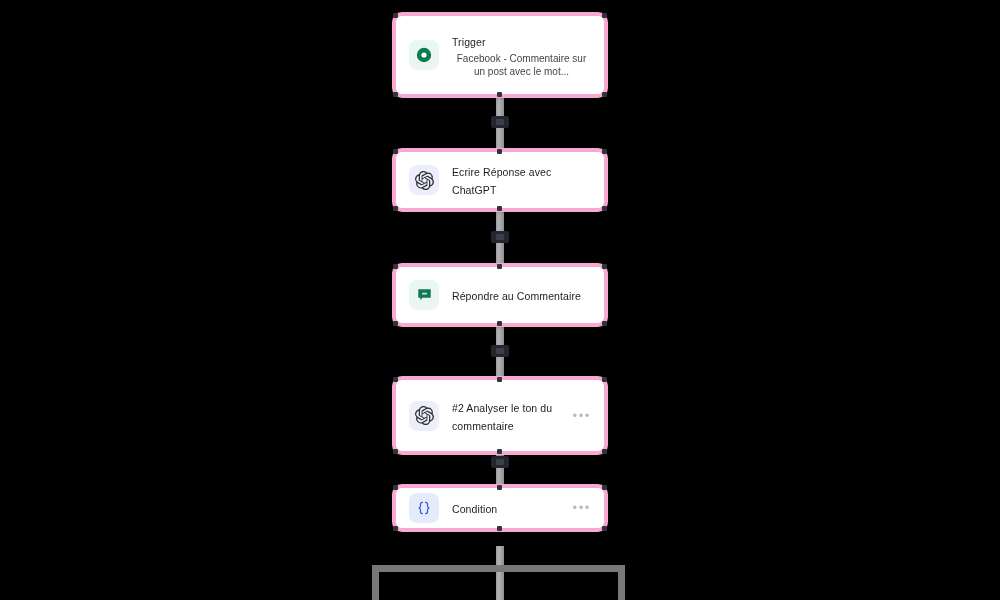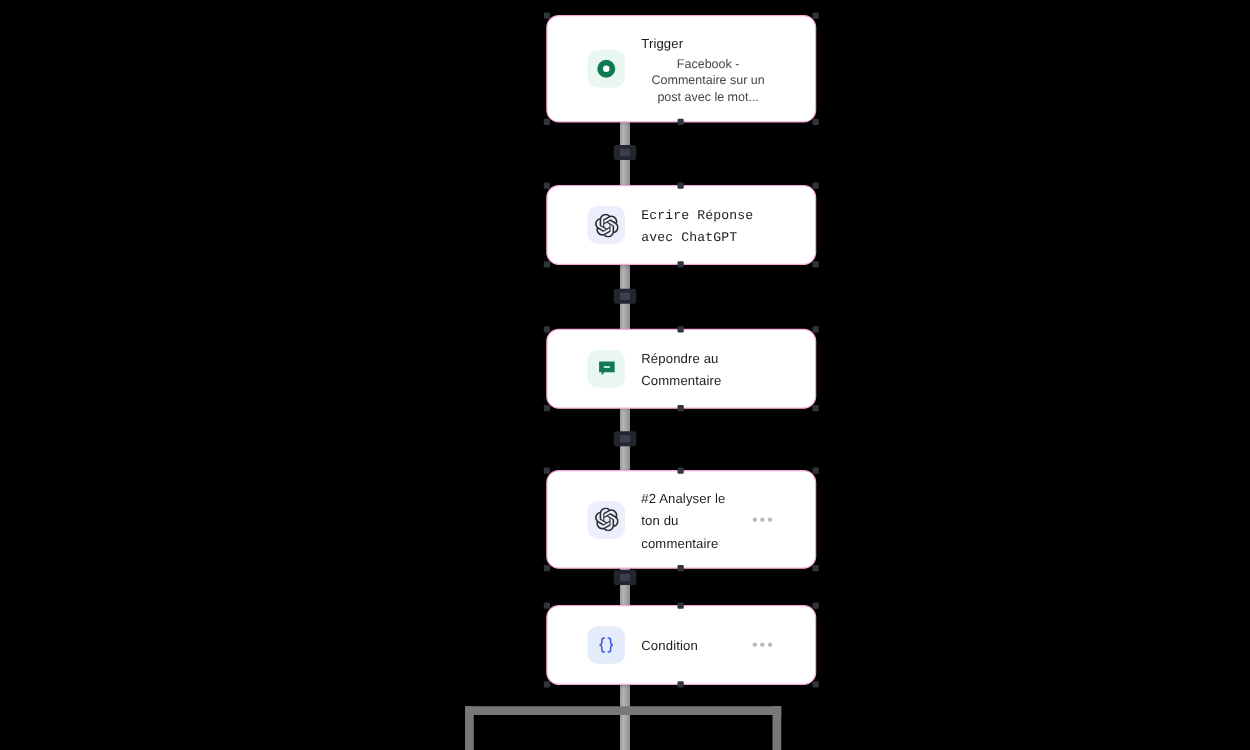--- a/index.html
+++ b/index.html
@@ -43,27 +43,26 @@
     background: #3a3f4b;
     border-radius: 1px;
   }
 
   
   .node {
     position: absolute;
     left: 392px;
     width: 216px;
     background: #ffffff;
-    border: 1px solid #f9a8d4;
+    border: 4px solid #f9a8d4;
     border-radius: 10px;
     box-shadow: 0 1px 3px rgba(0,0,0,0.10), 0 1px 2px rgba(0,0,0,0.06);
     display: flex;
     align-items: center;
-    padding: 0 32px;
-    margin-left: 45px;
+    padding: 0 13px;
   }
 
   
   .handle {
     position: absolute;
     width: 5px;
     height: 5px;
     background: #31343b;
     border-radius: 1px;
   }
@@ -163,21 +162,21 @@
         <circle cx="9" cy="9" r="7.2" fill="#0e7a52"></circle>
         <circle cx="9" cy="9" r="2.6" fill="#ffffff"></circle>
       </svg>
     </span>
     <span class="node-body">
       <span class="node-title">Trigger</span>
       <div class="node-sub">Facebook - Commentaire sur un post avec le mot...</div>
     </span>
   </div>
 
-  <div class="node" style="top:148px;height:64px;font-family:Liberation Mono, monospace;">
+  <div class="node" style="top:148px;height:64px;">
     <span class="handle tl"></span>
     <span class="handle tr"></span>
     <span class="handle bl"></span>
     <span class="handle br"></span>
     <span class="handle tc"></span>
     <span class="handle bc"></span>
 
     <span class="node-icon icon-lav">
       <svg width="19" height="19" viewBox="0 0 24 24" aria-hidden="true">
         <path fill="#2b2d33" d="M22.28 9.82a5.98 5.98 0 0 0-.52-4.91 6.05 6.05 0 0 0-6.51-2.9A6.07 6.07 0 0 0 4.98 4.18a5.98 5.98 0 0 0-4 2.9 6.05 6.05 0 0 0 .75 7.1 5.98 5.98 0 0 0 .51 4.91 6.05 6.05 0 0 0 6.52 2.9A5.98 5.98 0 0 0 13.26 24a6.06 6.06 0 0 0 5.77-4.21 5.99 5.99 0 0 0 4-2.9 6.06 6.06 0 0 0-.75-7.07zm-9.02 12.6a4.48 4.48 0 0 1-2.88-1.04l.14-.08 4.78-2.76a.79.79 0 0 0 .39-.68v-6.74l2.02 1.17a.07.07 0 0 1 .04.05v5.58a4.5 4.5 0 0 1-4.5 4.5zM3.6 18.3a4.47 4.47 0 0 1-.54-3.01l.14.09 4.78 2.76c.24.14.54.14.79 0l5.83-3.37v2.33a.08.08 0 0 1-.03.06L9.74 19.95a4.5 4.5 0 0 1-6.14-1.65zM2.34 7.9a4.49 4.49 0 0 1 2.35-1.98v5.68c0 .28.15.54.39.68l5.8 3.35-2.02 1.17a.07.07 0 0 1-.07 0L3.96 14a4.5 4.5 0 0 1-1.62-6.1zm16.6 3.86-5.83-3.4L15.12 7.2a.07.07 0 0 1 .07 0l4.83 2.79a4.49 4.49 0 0 1-.68 8.1v-5.68a.8.8 0 0 0-.4-.66zm2.01-3.02-.14-.09-4.77-2.78a.78.78 0 0 0-.79 0L9.42 9.24V6.9a.07.07 0 0 1 .03-.06l4.83-2.79a4.5 4.5 0 0 1 6.68 4.66zM8.32 12.86 6.3 11.7a.08.08 0 0 1-.04-.06V6.07a4.5 4.5 0 0 1 7.38-3.45l-.14.08L8.71 5.46a.79.79 0 0 0-.39.68zm1.1-2.37 2.6-1.5 2.6 1.5v3l-2.6 1.5-2.6-1.5z"></path>
@@ -219,21 +218,21 @@
       <svg width="19" height="19" viewBox="0 0 24 24" aria-hidden="true">
         <path fill="#2b2d33" d="M22.28 9.82a5.98 5.98 0 0 0-.52-4.91 6.05 6.05 0 0 0-6.51-2.9A6.07 6.07 0 0 0 4.98 4.18a5.98 5.98 0 0 0-4 2.9 6.05 6.05 0 0 0 .75 7.1 5.98 5.98 0 0 0 .51 4.91 6.05 6.05 0 0 0 6.52 2.9A5.98 5.98 0 0 0 13.26 24a6.06 6.06 0 0 0 5.77-4.21 5.99 5.99 0 0 0 4-2.9 6.06 6.06 0 0 0-.75-7.07zm-9.02 12.6a4.48 4.48 0 0 1-2.88-1.04l.14-.08 4.78-2.76a.79.79 0 0 0 .39-.68v-6.74l2.02 1.17a.07.07 0 0 1 .04.05v5.58a4.5 4.5 0 0 1-4.5 4.5zM3.6 18.3a4.47 4.47 0 0 1-.54-3.01l.14.09 4.78 2.76c.24.14.54.14.79 0l5.83-3.37v2.33a.08.08 0 0 1-.03.06L9.74 19.95a4.5 4.5 0 0 1-6.14-1.65zM2.34 7.9a4.49 4.49 0 0 1 2.35-1.98v5.68c0 .28.15.54.39.68l5.8 3.35-2.02 1.17a.07.07 0 0 1-.07 0L3.96 14a4.5 4.5 0 0 1-1.62-6.1zm16.6 3.86-5.83-3.4L15.12 7.2a.07.07 0 0 1 .07 0l4.83 2.79a4.49 4.49 0 0 1-.68 8.1v-5.68a.8.8 0 0 0-.4-.66zm2.01-3.02-.14-.09-4.77-2.78a.78.78 0 0 0-.79 0L9.42 9.24V6.9a.07.07 0 0 1 .03-.06l4.83-2.79a4.5 4.5 0 0 1 6.68 4.66zM8.32 12.86 6.3 11.7a.08.08 0 0 1-.04-.06V6.07a4.5 4.5 0 0 1 7.38-3.45l-.14.08L8.71 5.46a.79.79 0 0 0-.39.68zm1.1-2.37 2.6-1.5 2.6 1.5v3l-2.6 1.5-2.6-1.5z"></path>
       </svg>
     </span>
     <span class="node-body">
       <span class="node-label">#2 Analyser le ton du commentaire</span>
     </span>
     <span class="node-menu">•••</span>
   </div>
 
-  <div class="node" style="top:484px;height:64px;">
+  <div class="node" style="top:484px;height:48px;">
     <span class="handle tl"></span>
     <span class="handle tr"></span>
     <span class="handle bl"></span>
     <span class="handle br"></span>
     <span class="handle tc"></span>
     <span class="handle bc"></span>
 
     <span class="node-icon icon-blue">
       <svg width="18" height="18" viewBox="0 0 18 18" aria-hidden="true">
         <path d="M7.4 3.4c-1.5 0-1.9.7-1.9 1.9v1.6c0 1.1-.5 1.6-1.3 1.9v.4c.8.3 1.3.8 1.3 1.9v1.6c0 1.2.4 1.9 1.9 1.9" stroke="#3b5bdb" stroke-width="1.25" fill="none" stroke-linecap="round"></path>

